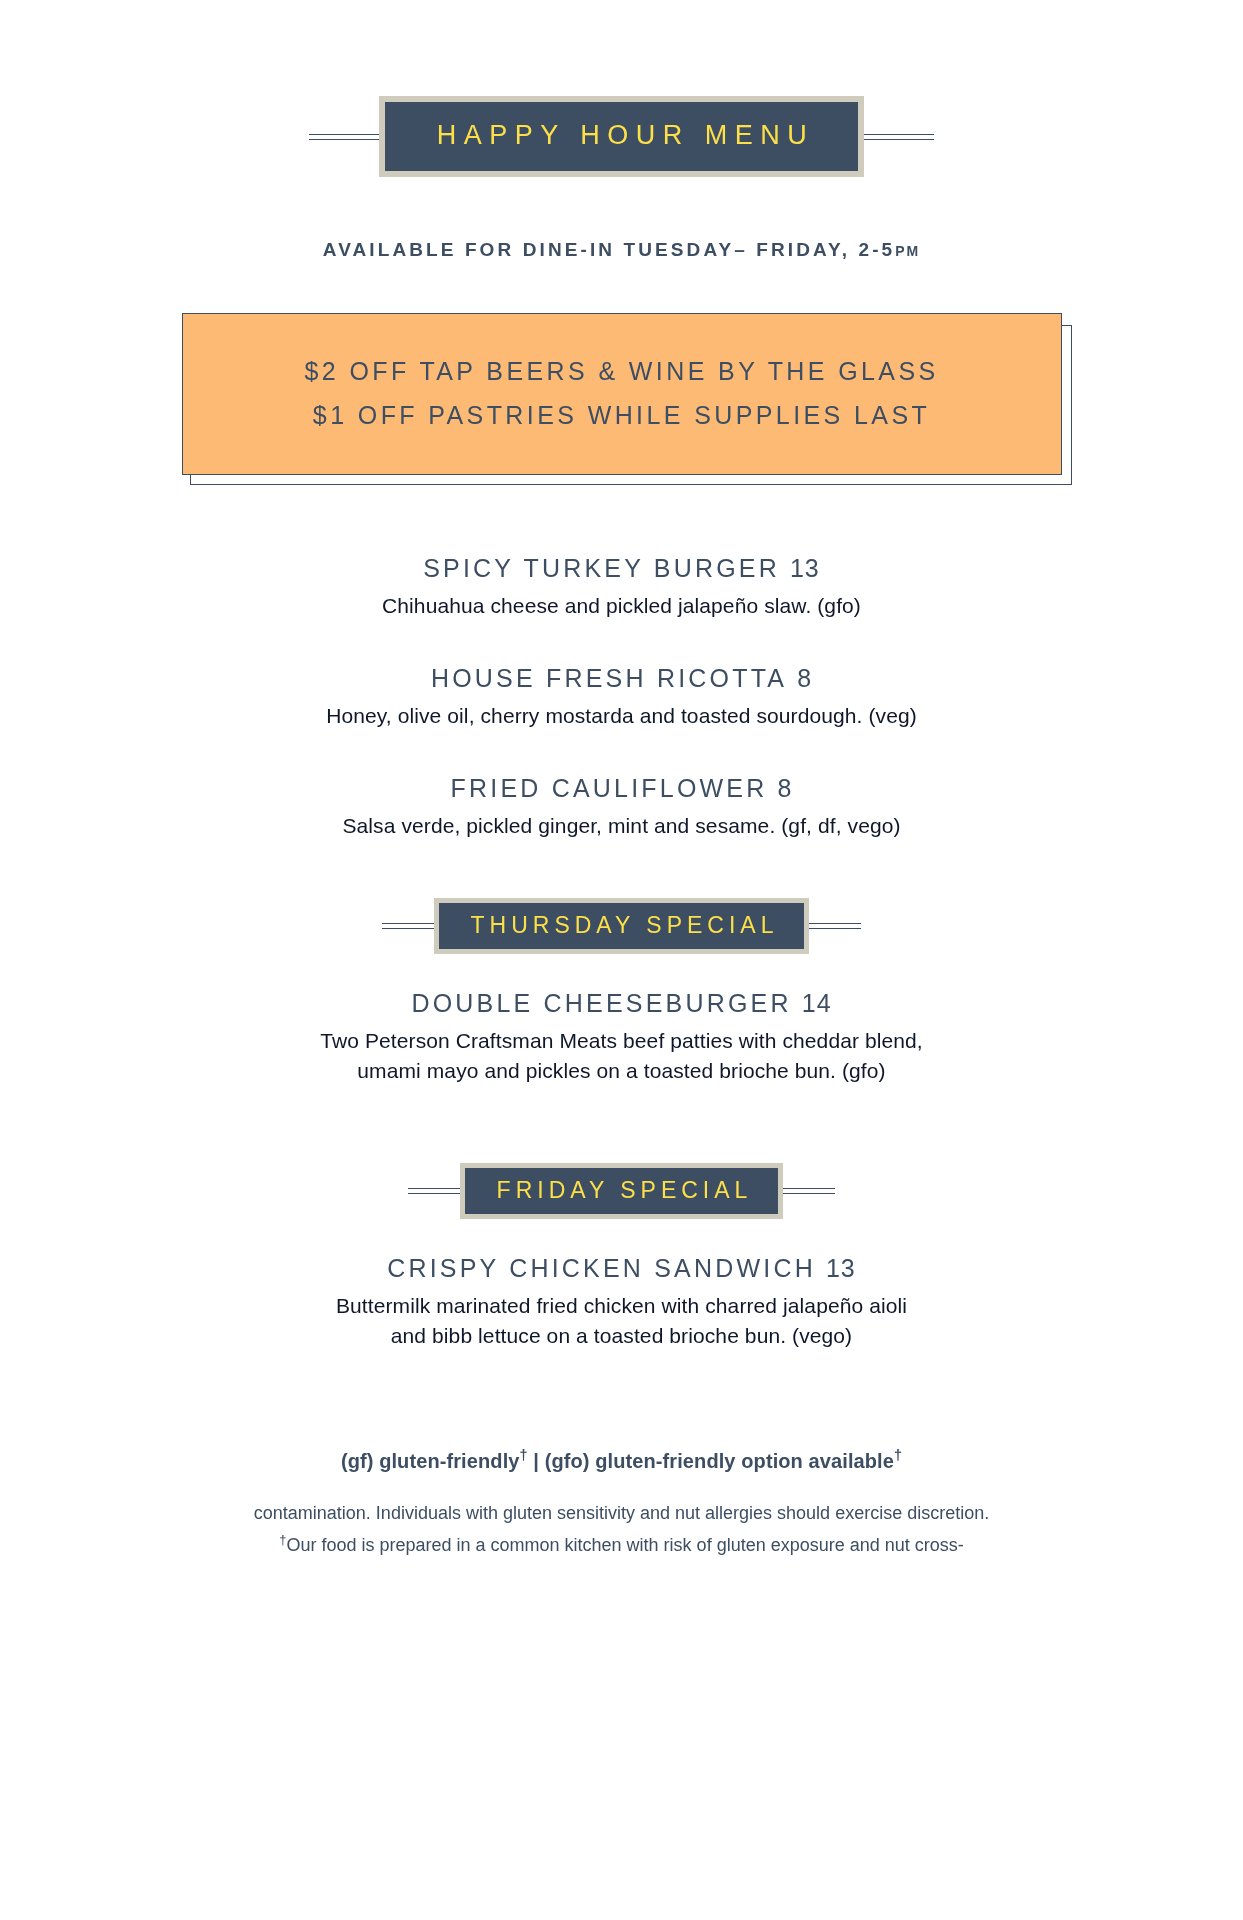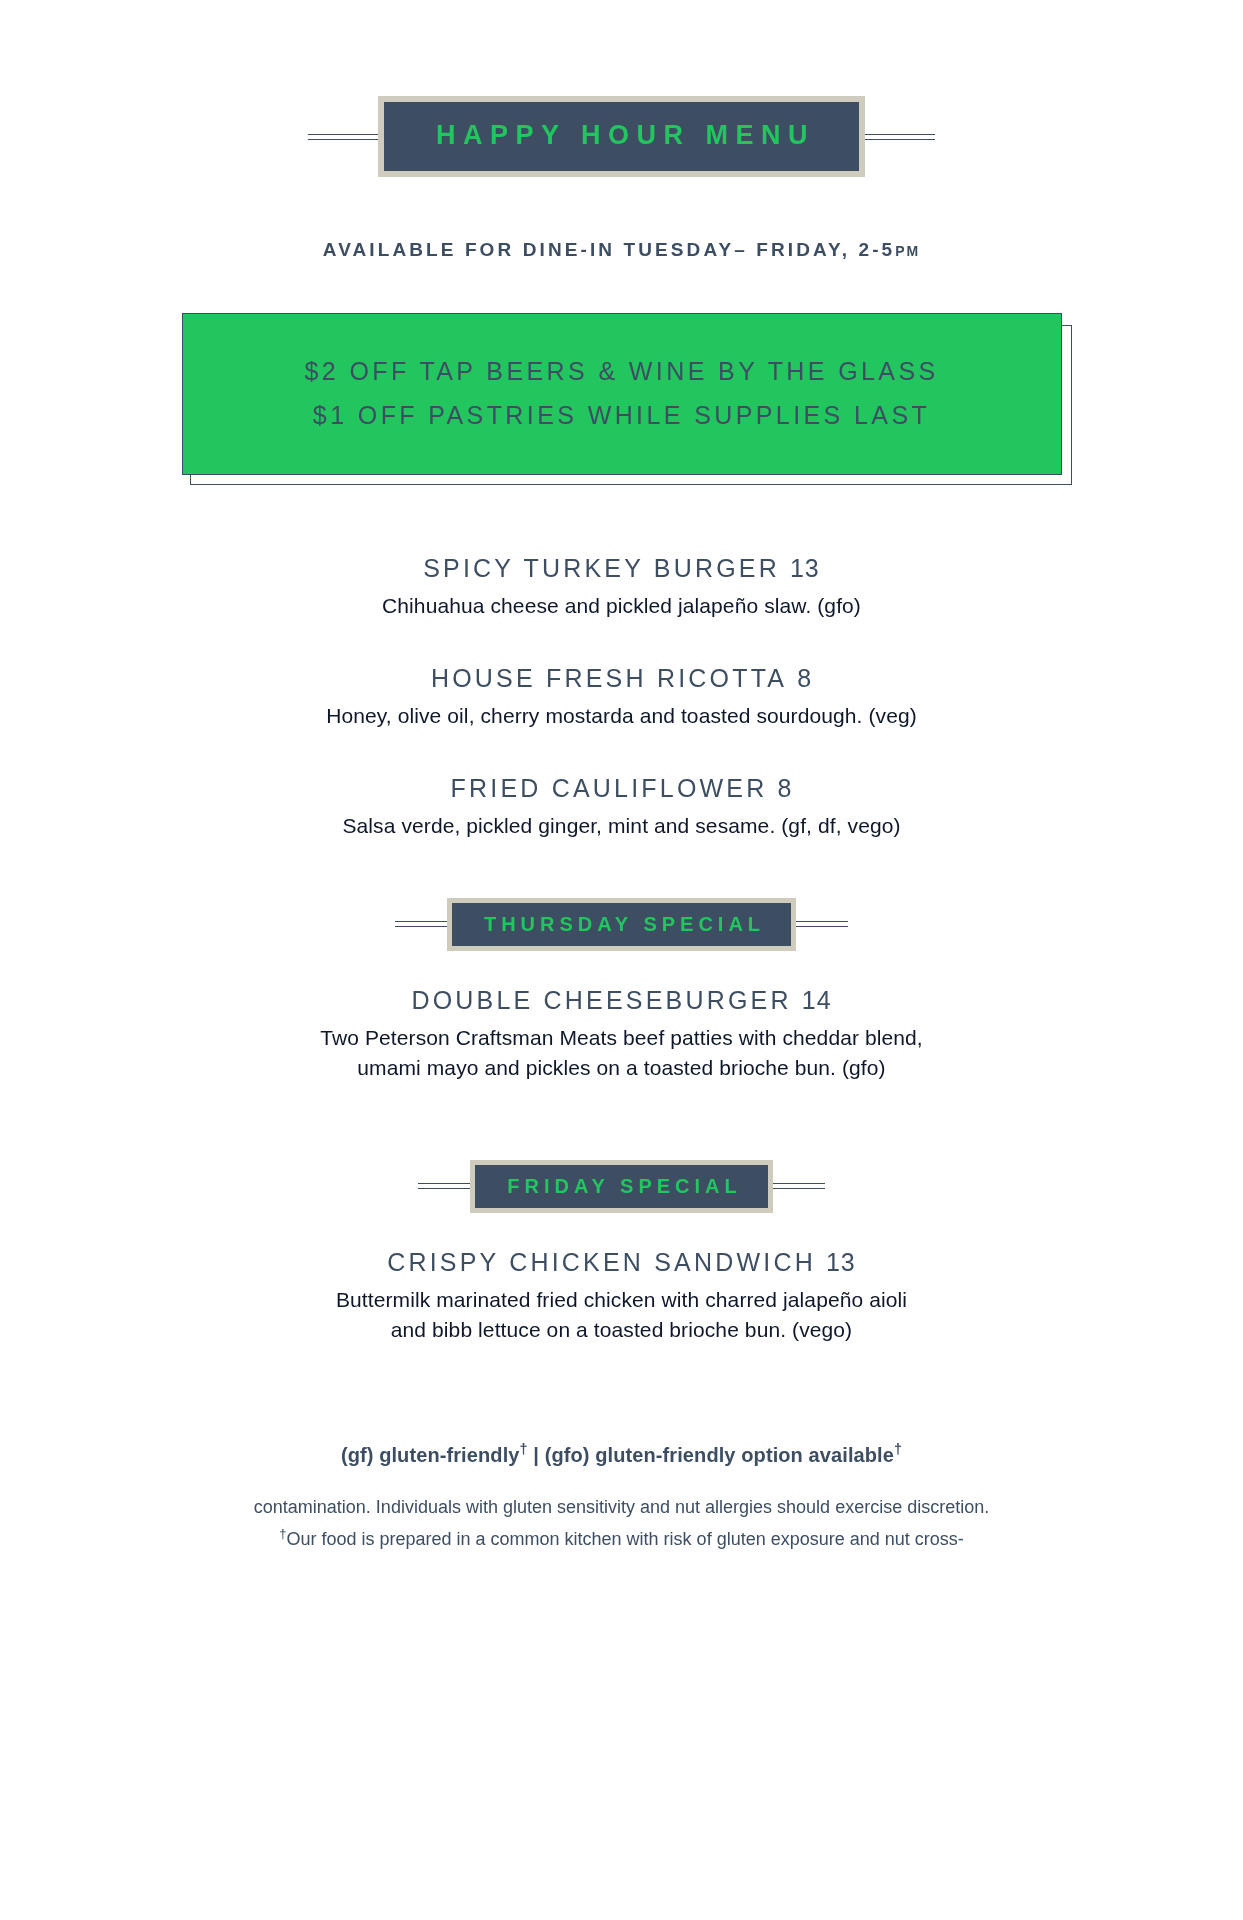--- a/index.html
+++ b/index.html
@@ -53,34 +53,34 @@
 
   .banner-box {
     position: relative;
     background: #3d4e63;
     border: 6px solid #cfcbbd;
     padding: 20px 44px 22px 52px;
     box-sizing: border-box;
     z-index: 2;
   }
   .banner-box .banner-text {
-    color: #22c55e;
+    color: #fde047;
     font-size: 27px;
-    font-weight: bold;
+    font-weight: normal;
     letter-spacing: 7.5px;
     line-height: 1;
     white-space: nowrap;
   }
 
   .banner-box.small {
     padding: 11px 26px 12px 32px;
     border-width: 5px;
   }
   .banner-box.small .banner-text {
-    font-size: 20px;
+    font-size: 23px;
     letter-spacing: 5px;
   }
   .banner-rule.small {
     width: 52px;
   }
 
   
   .subtitle {
     text-align: center;
     font-size: 19px;
@@ -97,21 +97,21 @@
   
   .deal-box-outer {
     width: 880px;
     margin: 52px auto 0 auto;
     position: relative;
   }
   .deal-box {
     border: 1px solid #3d4e63;
     padding: 36px 20px 36px 20px;
     text-align: center;
-    background: #22c55e;
+    background: #fdba74;
     position: relative;
     z-index: 2;
   }
   .deal-box-outer::after {
     content: "";
     position: absolute;
     left: 8px;
     right: -10px;
     top: 12px;
     bottom: -10px;

